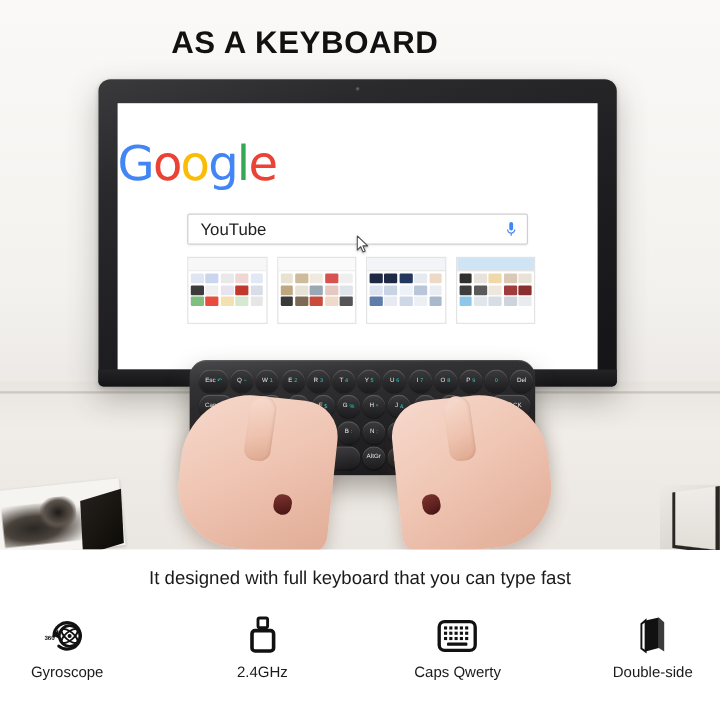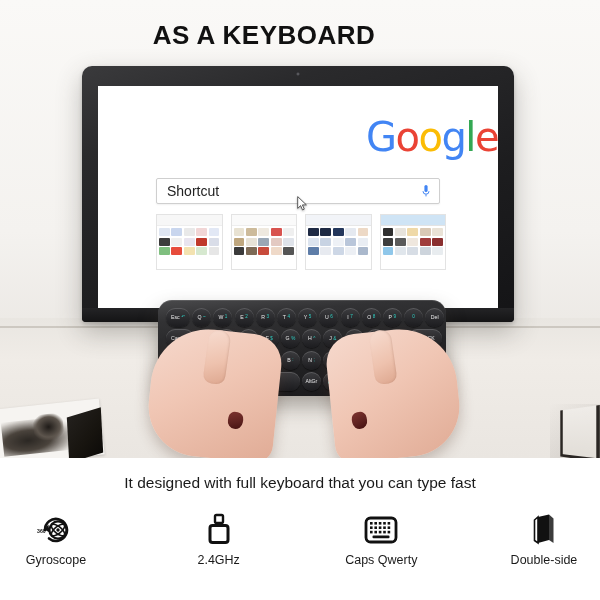--- a/index.html
+++ b/index.html
@@ -11,21 +11,21 @@
   }
   .page { position: relative; width: 600px; height: 600px; background: #fff; }
 
   
   .hero {
     position: absolute; left: 0; top: 0; width: 600px; height: 458px;
     background: linear-gradient(165deg,#f7f5f3 0%, #f3f1ee 45%, #edeae6 75%, #e6e2dd 100%);
     overflow: hidden;
   }
   .hero-title {
-    position: absolute; left: 18px; top: 20px; width: 492px;
+    position: absolute; left: 8px; top: 20px; width: 492px;
     text-align: center;
     font-size: 26px; font-weight: bold; letter-spacing: .5px;
     color: #111; z-index: 40;
   }
 
   
   .wall {
     position: absolute; left:0; top:0; width:600px; height:330px;
     background: linear-gradient(180deg,#faf9f7 0%, #f4f2ef 70%, #ece9e5 100%);
   }
@@ -98,21 +98,21 @@
   }
   .stand-base {
     position:absolute; left: 196px; top: 344px; width: 210px; height: 12px;
     background: linear-gradient(180deg,#eeebe7 0%, #d6d1cb 60%, #bdb7b0 100%);
     border-radius: 4px;
     box-shadow: 0 3px 8px rgba(120,113,105,.35);
   }
 
   
   .g-logo {
-    position:absolute; left:0; top: 28px; width: 100%; text-align:right;
+    position:absolute; left:0; top: 28px; width: 100%; text-align:left;
     font-size: 40px; font-weight: 500; letter-spacing: -1.5px;
     font-family: "DejaVu Sans", sans-serif;
   }
   .g-logo span { display:inline-block; }
   .g-b { color:#4285F4; } .g-r { color:#EA4335; } .g-y { color:#FBBC05; } .g-g { color:#34A853; }
 
   .searchbar {
     position:absolute; left: 58px; top: 92px; width: 284px; height: 26px;
     background:#fff; border:1px solid #cfcfcf; border-radius:2px;
     box-shadow: 0 1px 2px rgba(0,0,0,.06);
@@ -235,21 +235,21 @@
 
     <div class="monitor">
       <div class="monitor-cam"></div>
       <div class="screen">
 
         <div class="g-logo">
           <span class="g-b">G</span><span class="g-r">o</span><span class="g-y">o</span><span class="g-b">g</span><span class="g-g">l</span><span class="g-r">e</span>
         </div>
 
         <div class="searchbar">
-          <div class="search-text">Shortcut</div>
+          <div class="search-text">YouTube</div>
           <svg class="mic-icon" viewBox="0 0 8 16">
             <rect x="2.4" y="1" width="3.2" height="7" rx="1.6" fill="#4285F4"></rect>
             <path d="M1 7.2a3 3 0 0 0 6 0" fill="none" stroke="#4285F4" stroke-width="1"></path>
             <line x1="4" y1="10.4" x2="4" y2="12.4" stroke="#4285F4" stroke-width="1"></line>
           </svg>
           <svg class="cursor" viewBox="0 0 11 15">
             <path d="M0.7 0.6 L0.7 12.4 L3.6 9.6 L5.5 13.9 L7.3 13.1 L5.4 8.9 L9.4 8.9 Z" fill="#ffffff" stroke="#4a4a4a" stroke-width="0.9" stroke-linejoin="round"></path>
           </svg>
         </div>
 

